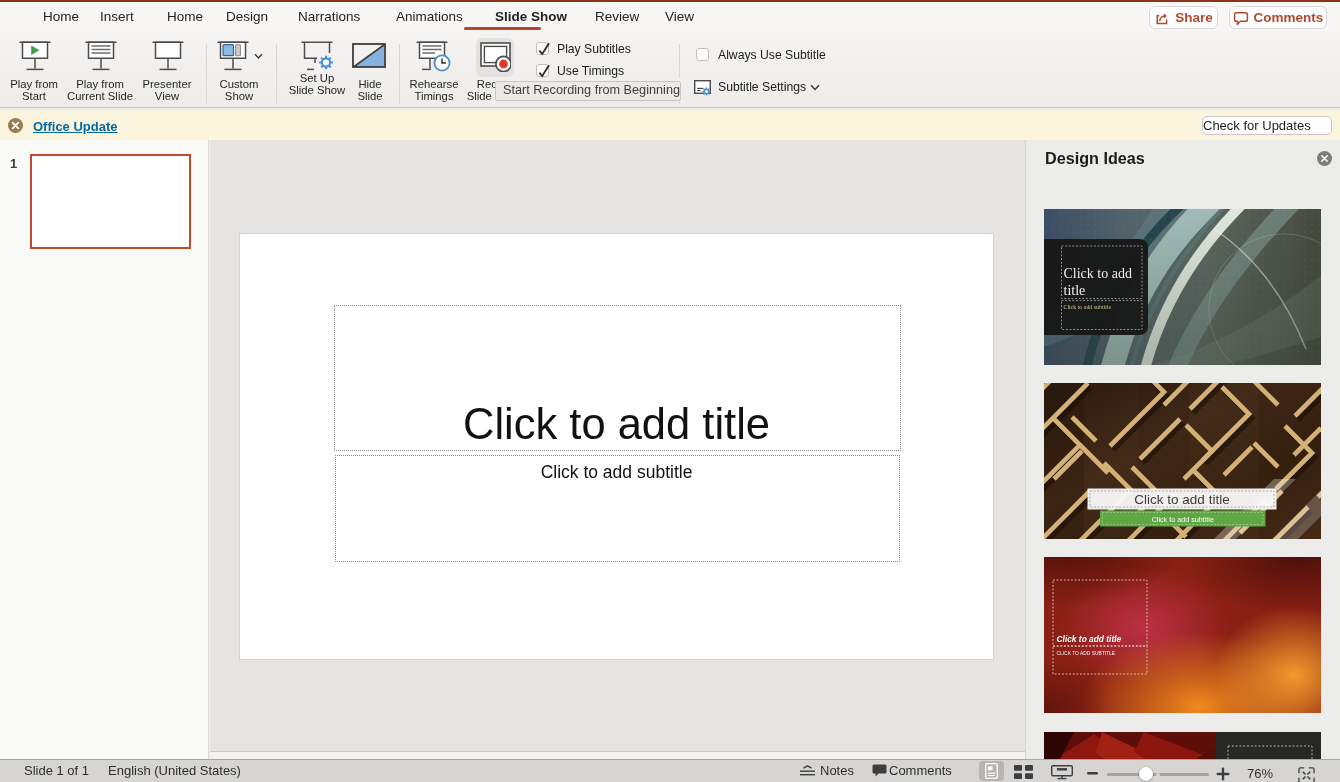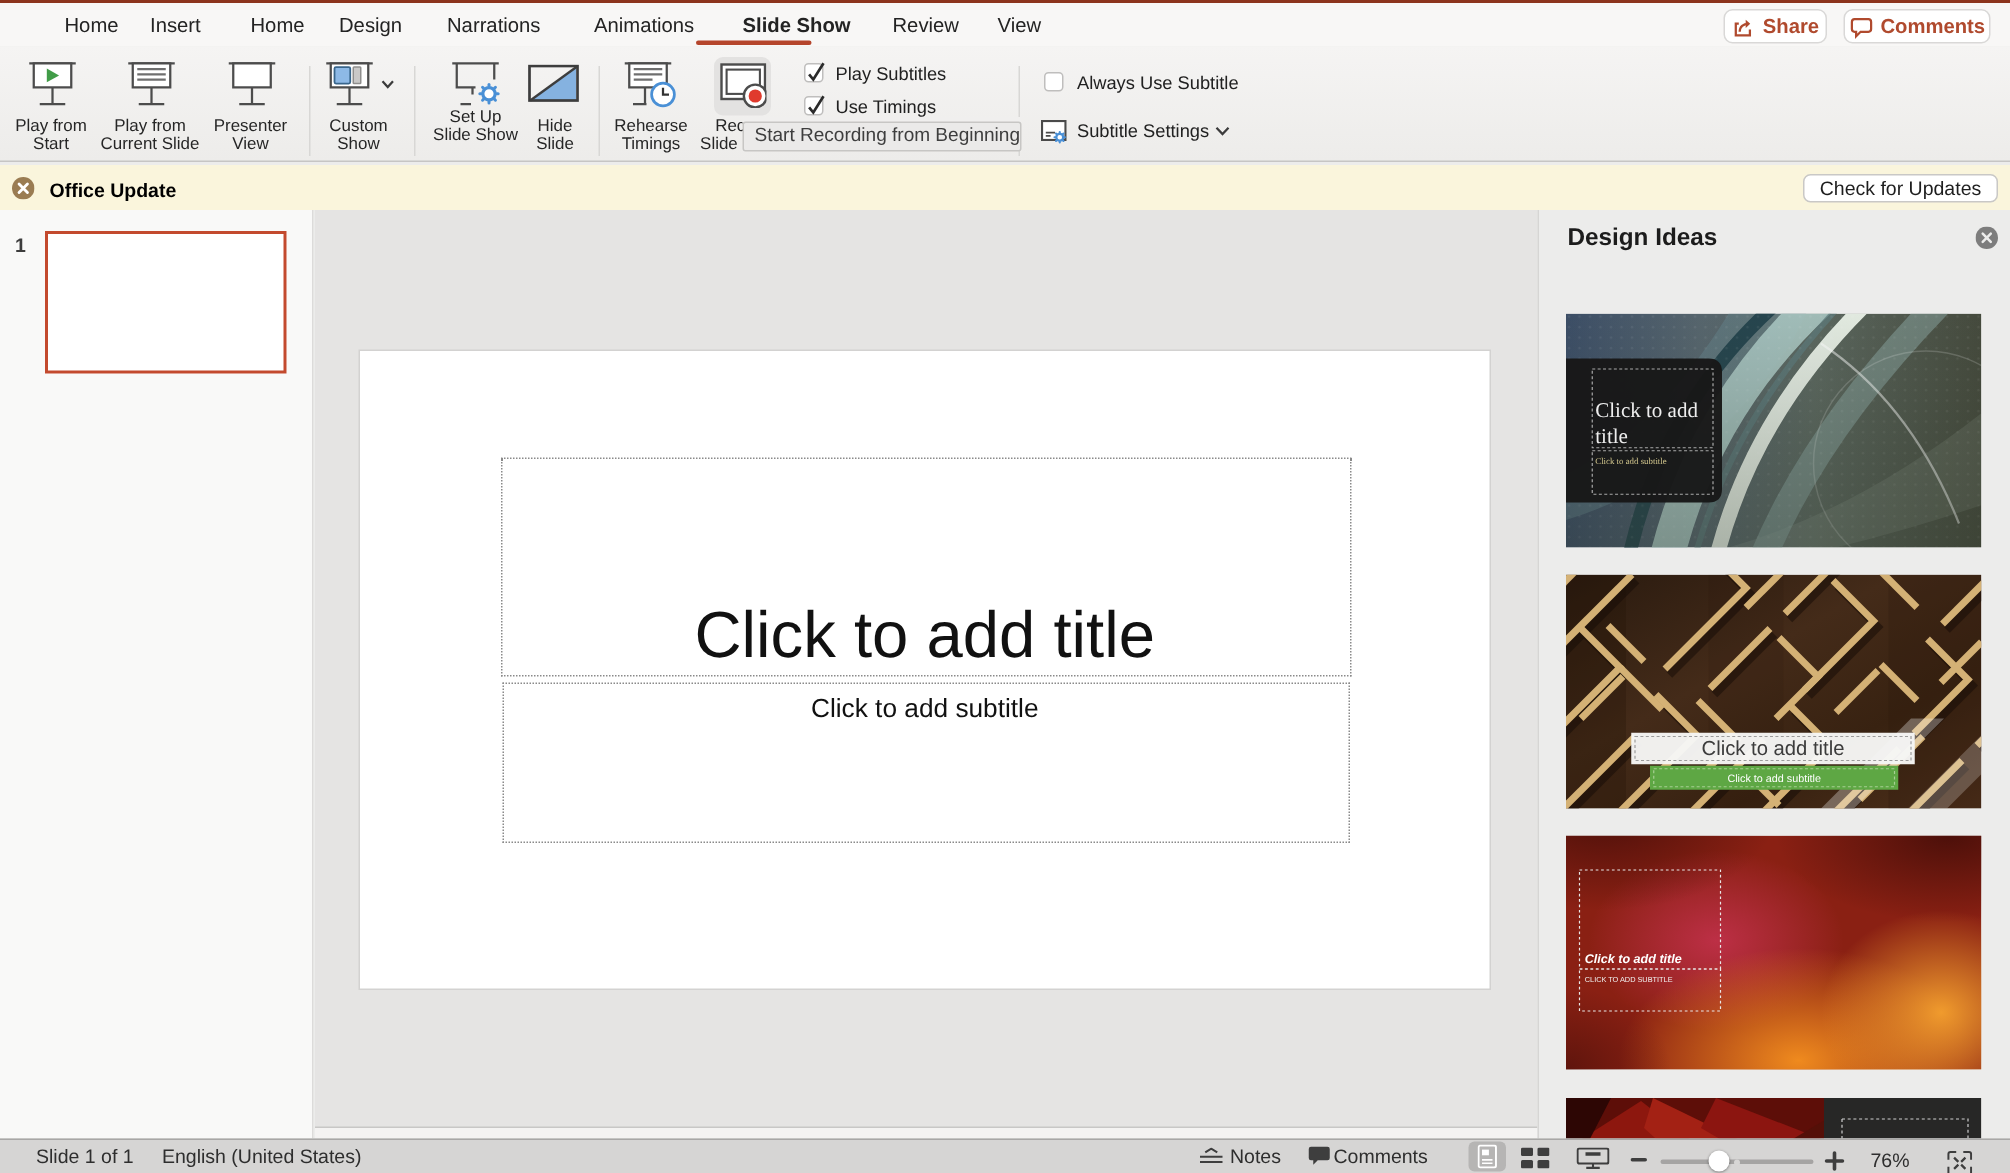--- a/index.html
+++ b/index.html
@@ -16,21 +16,21 @@
 .topbtn { position:absolute; top:6px; height:23px; background:#fff; border:1px solid #d9d8d7; border-radius:6px; color:#b04a2e; font-weight:bold; font-size:13.5px; display:flex; align-items:center; justify-content:center; gap:5px; }
 #ribbon { left:0; top:31px; width:1340px; height:77px; background:linear-gradient(#f5f4f3,#edecea); border-bottom:1px solid #c6c5c4; }
 .vsep { position:absolute; width:1px; background:#d8d7d5; }
 .iconlbl { position:absolute; font-size:11.3px; line-height:12.2px; color:#262626; text-align:center; white-space:pre; transform-origin:center; }
 .cb { position:absolute; width:13px; height:13px; background:#fff; border:1px solid #bfbebd; border-radius:3px; }
 .cblbl { position:absolute; font-size:12.2px; color:#212121; white-space:nowrap; }
 #tooltip { left:495px; top:81px; width:186px; height:19.5px; background:#ebeae9; border:1px solid #c7c6c4; border-radius:2px; font-size:12.7px; color:#3e3e3e; line-height:17px; padding-left:7px; white-space:nowrap; }
 #hoverbox { left:476px; top:38px; width:38px; height:39px; background:#e3e2e1; border-radius:6px; }
 
 #ybar { left:0; top:110px; width:1340px; height:30px; background:#faf5dc; }
-#ybtn { position:absolute; left:1202px; top:6px; width:130px; height:19px; background:#fff; border:1px solid #c9c8c6; border-radius:5px; font-size:13px; color:#1e1e1e; text-align:center; line-height:17px; }
+#ybtn { position:absolute; left:1202px; top:6px; width:130px; height:19px; background:#fff; border:1px solid #c9c8c6; border-radius:5px; font-size:13px; color:#1e1e1e; text-align:left; line-height:17px; }
 
 #leftpane { left:0; top:140px; width:209px; height:619px; background:#f9f9f8; border-right:1px solid #dcdbda; }
 #canvas { left:210px; top:140px; width:815px; height:619px; background:#e5e4e3; }
 #slide { position:absolute; left:30px; top:94px; width:753px; height:425px; background:#fff; box-shadow:0 0 0 1px rgba(0,0,0,0.08); }
 .ph { position:absolute; border:1px dotted #8a8a8a; }
 #rightpane { left:1025px; top:140px; width:315px; height:619px; background:#ececeb; border-left:1px solid #d6d5d4; overflow:hidden; }
 .thumb { position:absolute; left:18px; width:277px; height:196px; overflow:hidden; }
 
 #statusbar { left:0; top:759px; width:1340px; height:23px; background:#d6d5d4; border-top:1px solid #a8a7a6; font-size:13px; color:#2e2e2e; }
 #statusbar .it { position:absolute; top:3px; white-space:nowrap; }
@@ -203,21 +203,21 @@
   <svg class="abs" style="left:810px; top:84px;" width="10" height="7" viewBox="0 0 10 7" fill="none" stroke="#3c3c3c" stroke-width="1.5">
       <path d="M1,1.2 L5,5.4 L9,1.2"></path>
     </svg>
   <div class="abs" style="left:495px; top:77.5px; width:186px; height:5px; background:#f0efee;"></div>
   <div id="tooltip" class="abs">Start Recording from Beginning</div>
   <div id="ybar" class="abs">
     <svg class="abs" style="left:8px; top:8px;" width="15" height="15" viewBox="0 0 15 15">
         <circle cx="7.5" cy="7.5" r="7.5" fill="#9a7c52"></circle>
         <path d="M4.7,4.7 L10.3,10.3 M10.3,4.7 L4.7,10.3" stroke="#fff" stroke-width="1.9" stroke-linecap="round"></path>
       </svg>
-    <span class="abs" style="left:33px; top:9px; font-size:13px; font-weight:bold; color:#000000;">Office Update</span>
+    <span class="abs" style="left:33px; top:9px; font-size:13px; font-weight:bold; color:#0369a1;text-decoration:underline;">Office Update</span>
     <div id="ybtn">Check for Updates</div>
   </div>
   <div id="leftpane" class="abs">
     <div style="position:absolute; left:10px; top:16px; font-size:13px; font-weight:bold; color:#3d3d3d;">1</div>
     <div style="position:absolute; left:30px; top:14px; width:161px; height:95px; background:#fff; border:2px solid #c34a2e;"></div>
   </div>
   <div id="canvas" class="abs">
     <div id="slide">
       <div class="ph" style="left:94px; top:71px; width:567px; height:146px;"></div>
       <div class="ph" style="left:95px; top:221px; width:565px; height:107px;"></div>

